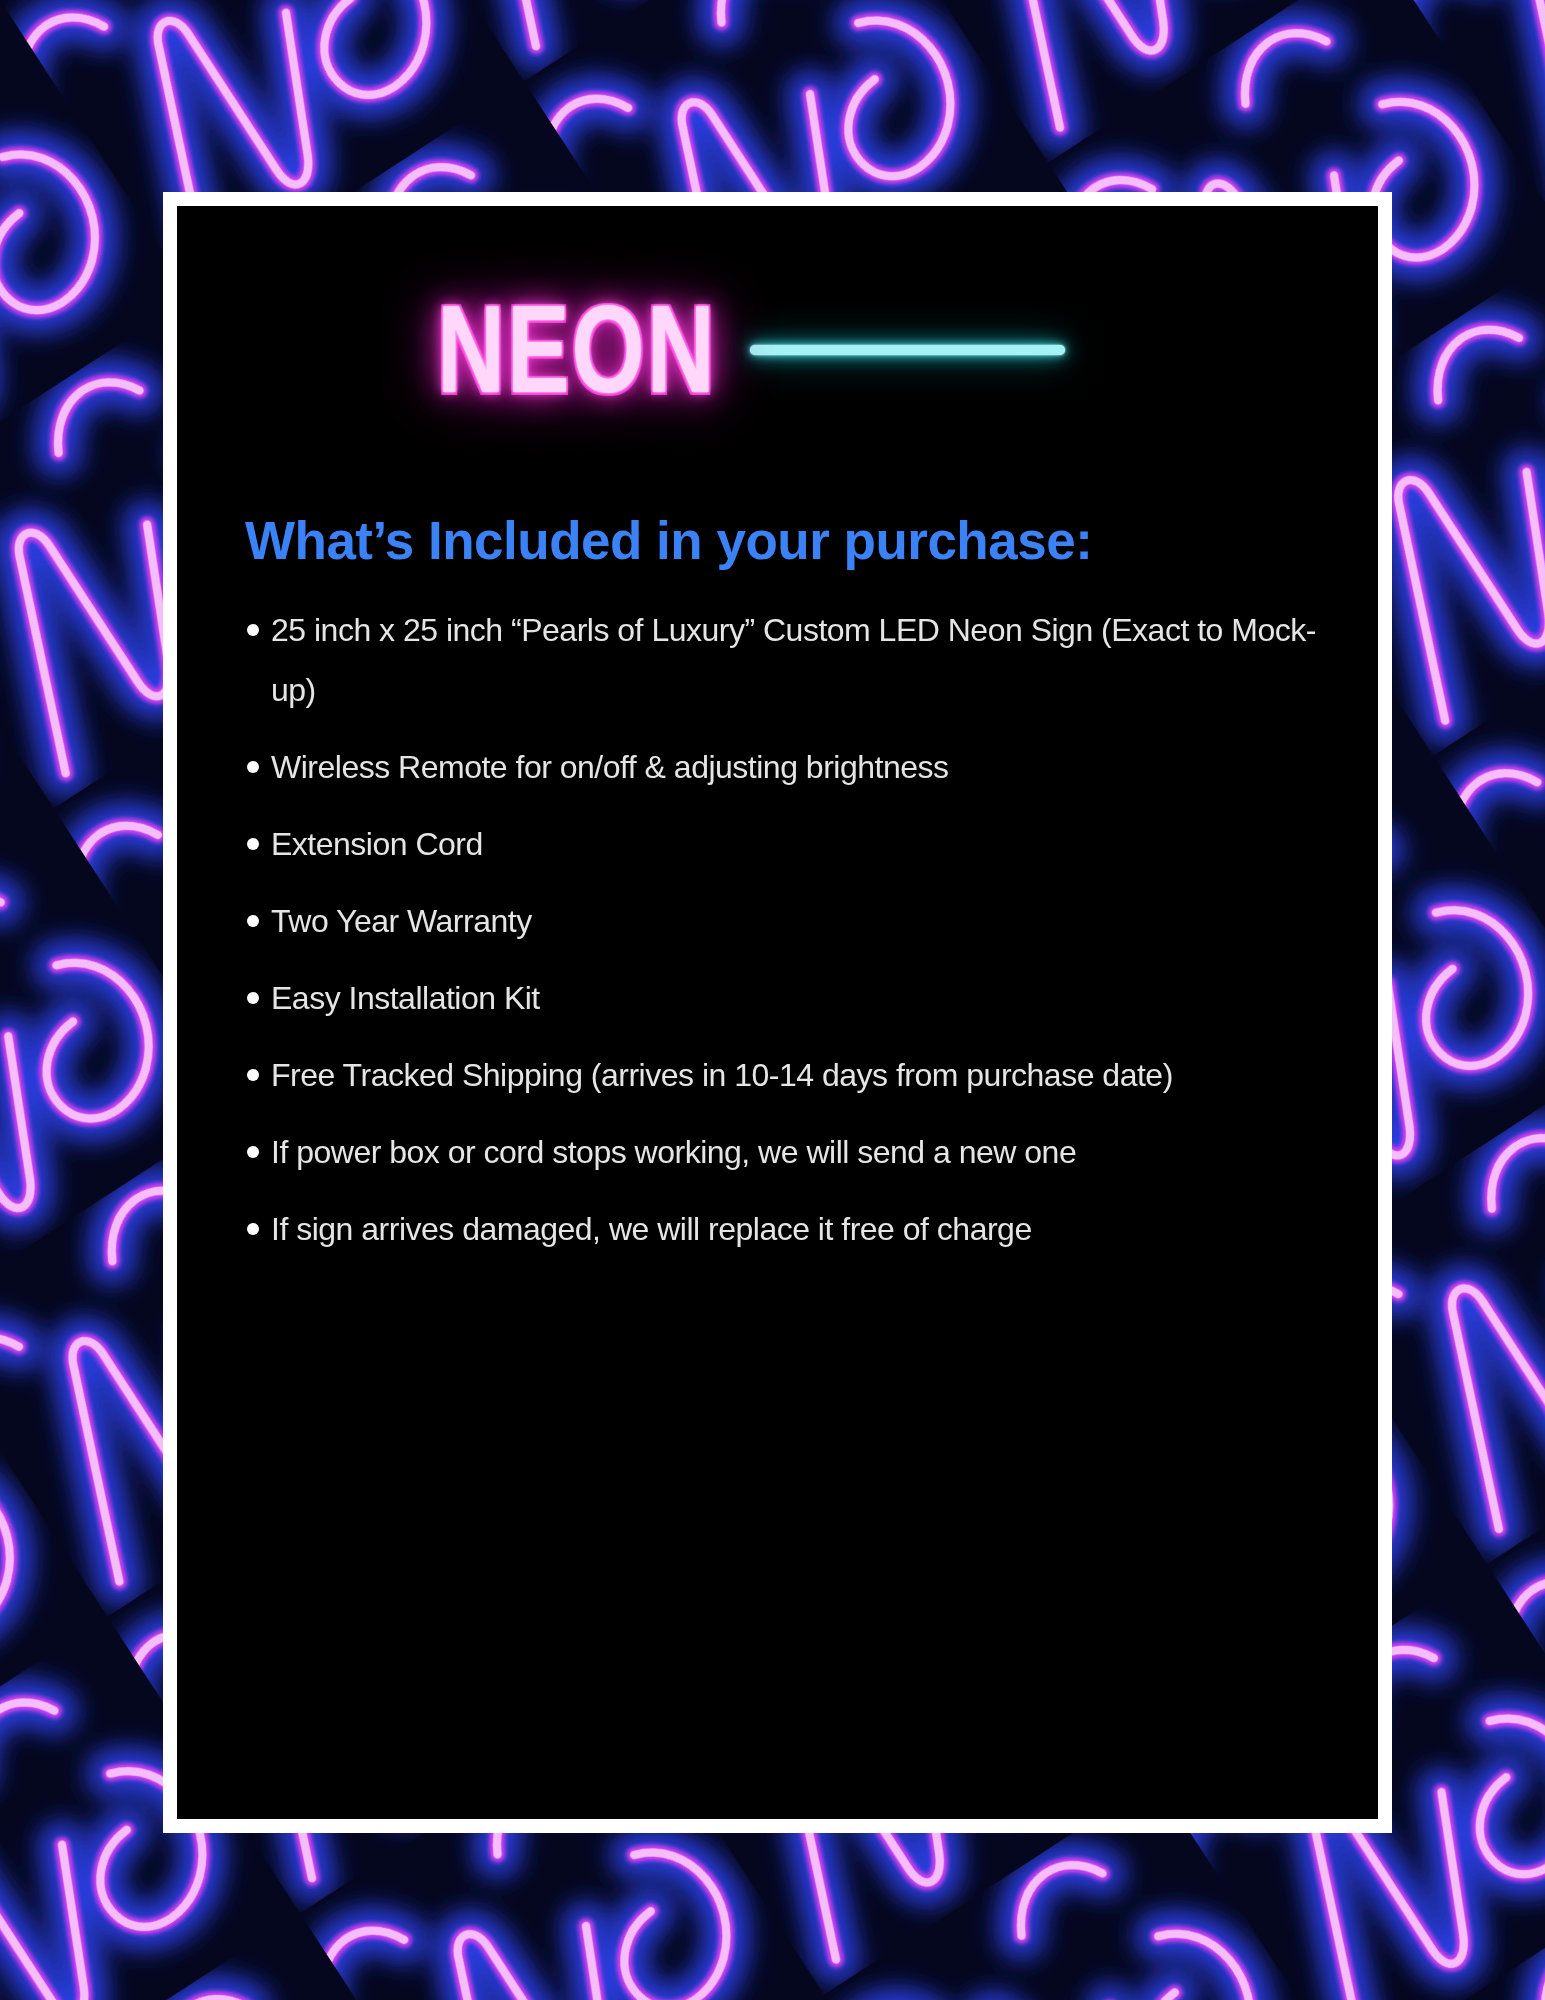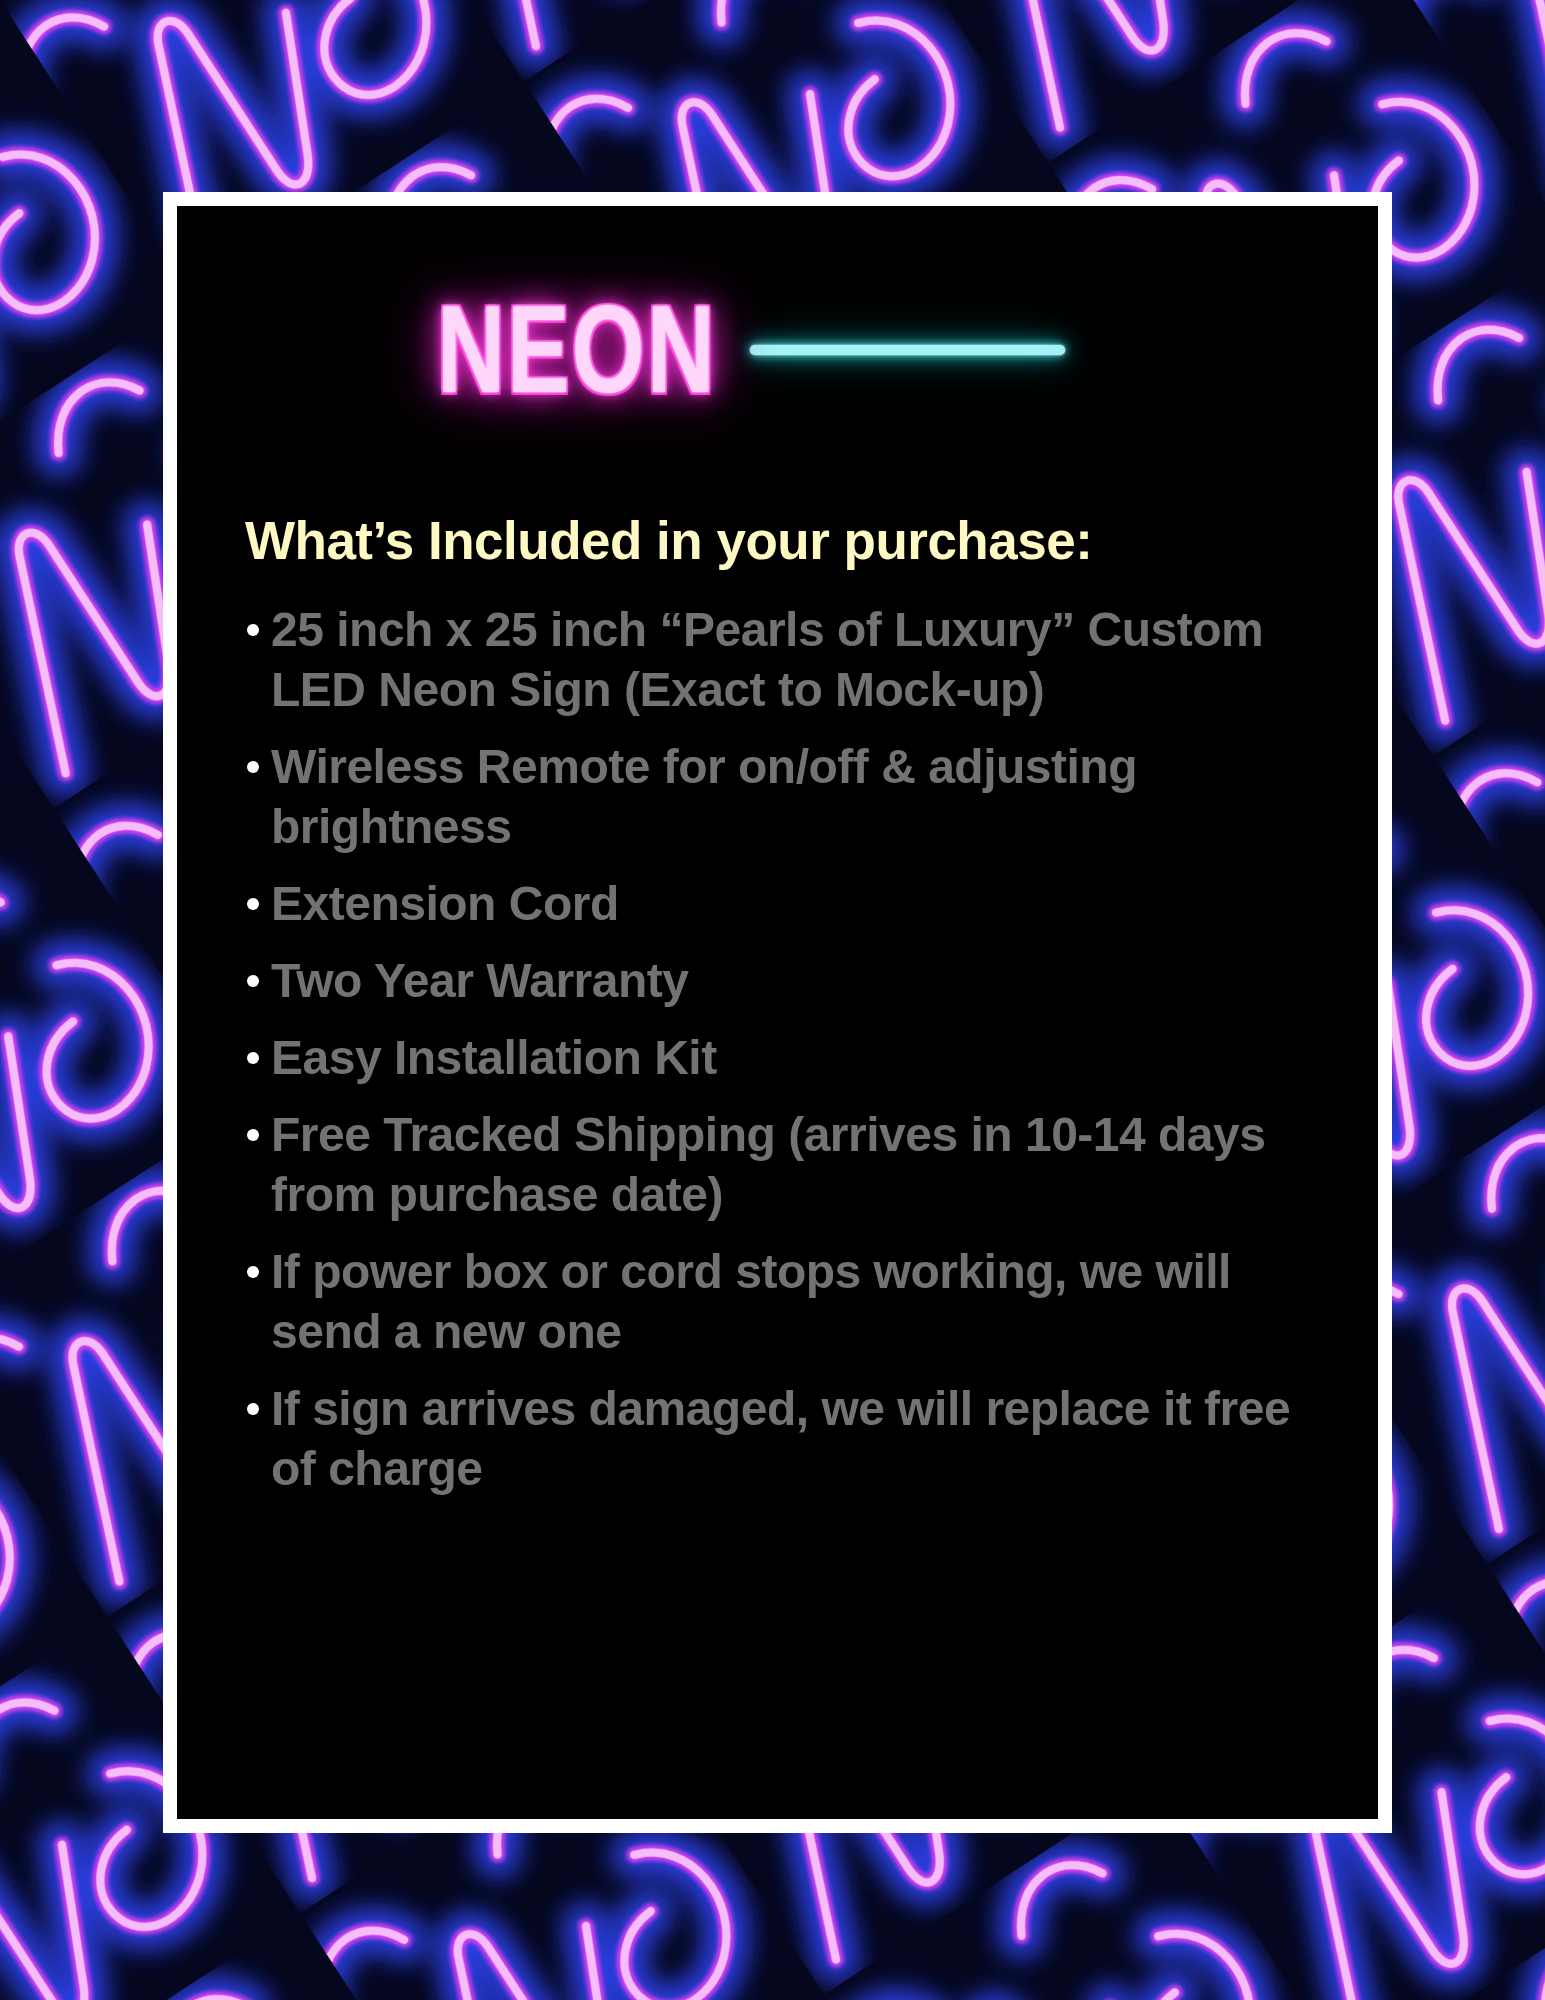--- a/index.html
+++ b/index.html
@@ -66,36 +66,36 @@
   .teal-line-top    { width: 315px; margin-left: 33px; }
   .teal-line-bottom { width: 170px; margin-right: 28px; }
 
   
   .heading {
     margin: 104px 0 0 68px;
     font-size: 53px;
     line-height: 62px;
     font-weight: bold;
     letter-spacing: -0.5px;
-    color: #fef9c3;
+    color: #3b82f6;
   }
 
   
   ul.includes {
     list-style: none;
     margin: 28px 0 0 70px;
     width: 1084px;
   }
   ul.includes li {
     position: relative;
     padding-left: 24px;
-    font-size: 48px;
+    font-size: 32px;
     line-height: 60px;
-    font-weight: 700;
-    color: #737373;
+    font-weight: 400;
+    color: #e5e5e5;
     margin-bottom: 17px;
     letter-spacing: -0.5px;
   }
   ul.includes li::before {
     content: "";
     position: absolute;
     left: 0; top: 24px;
     width: 12px; height: 12px;
     border-radius: 50%;
     background: #ffffff;

